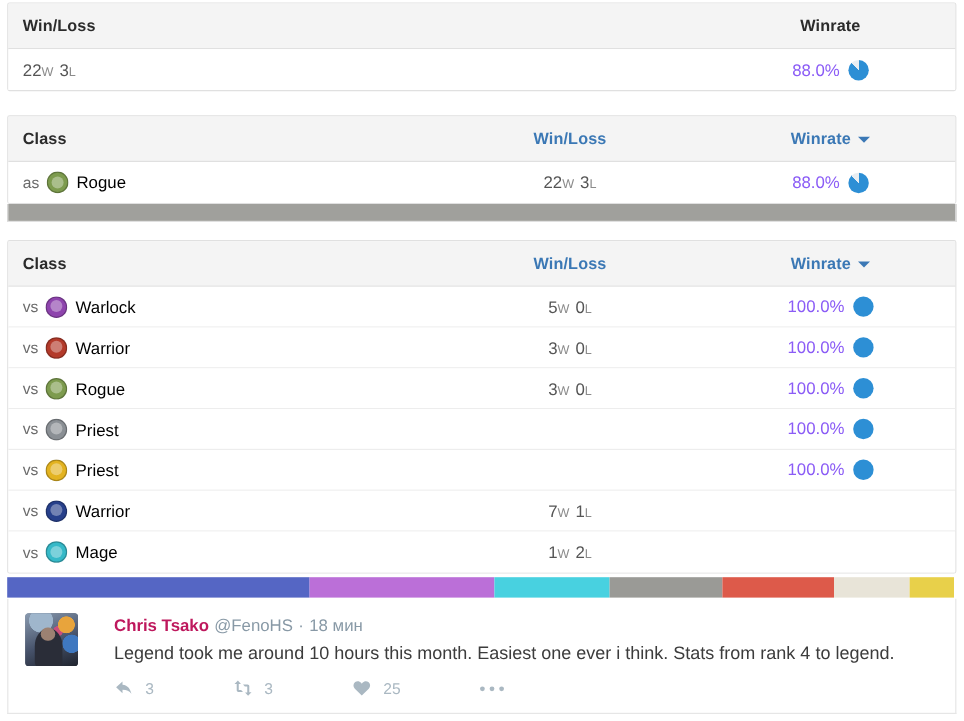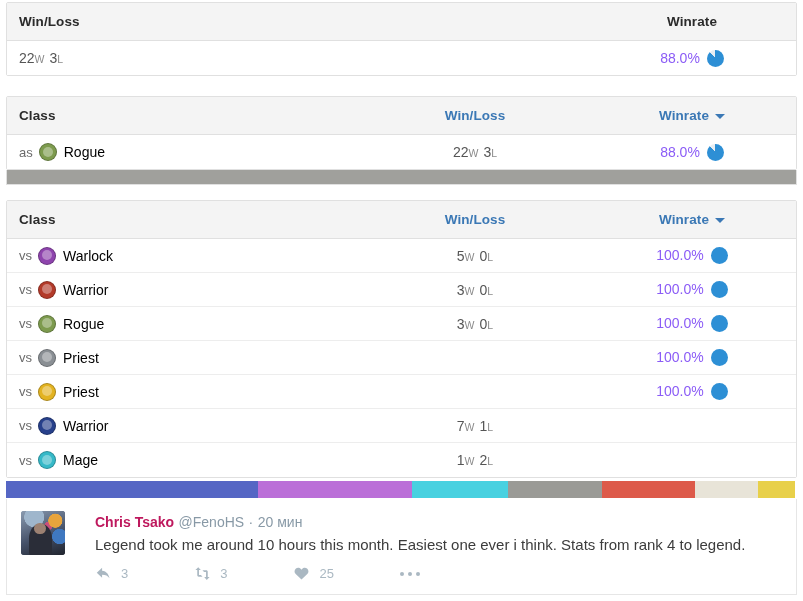--- a/index.html
+++ b/index.html
@@ -304,21 +304,21 @@
   <div class="tweet" style="top:499px; height:96px;">
     <div class="avatar">
       <span class="sky"></span>
         <span class="person"></span>
         <span class="head"></span>
     </div>
     <div style="position:absolute; left:88px; top:14px;">
       <span class="tw-name">Chris Tsako</span>
       <span class="tw-handle">@FenoHS</span>
       <span class="tw-handle">·</span>
-      <span class="tw-handle">20 мин</span>
+      <span class="tw-handle">18 мин</span>
     </div>
     <div class="tw-text" style="position:absolute; left:88px; top:36px; right:12px;">Legend took me around 10 hours this month. Easiest one ever i think. Stats from rank 4 to legend.</div>
 
     <div class="actions" style="top:66px;">
       <div class="act">
         <svg class="ic" viewBox="0 0 24 24">
           <path d="M10 8V4L2.5 11 10 18v-4.2c5 0 8.2 1.5 10.5 4.8-1-5-4-10-10.5-10.6z"></path>
         </svg>
         <span class="act-count">3</span>
       </div>

